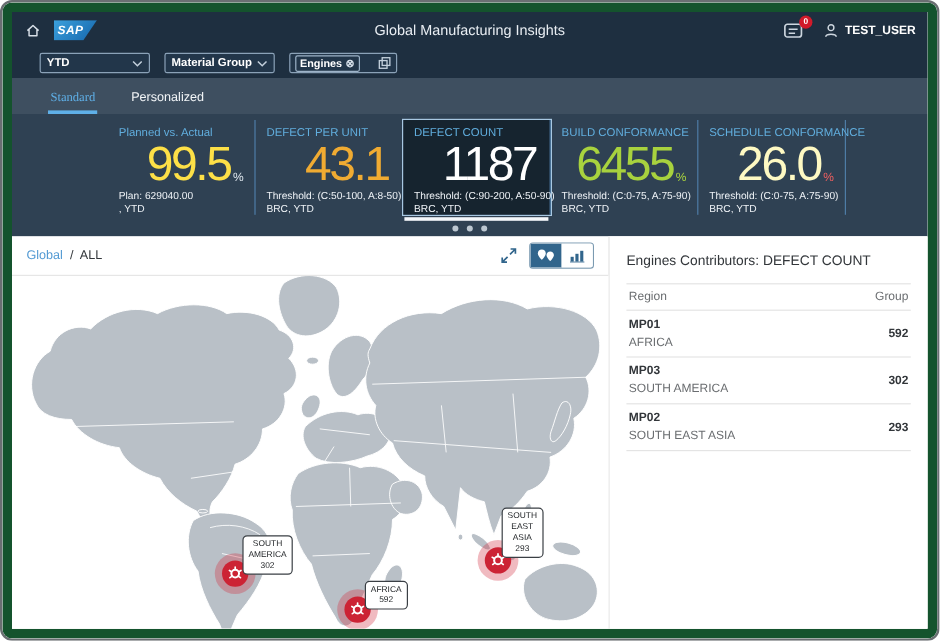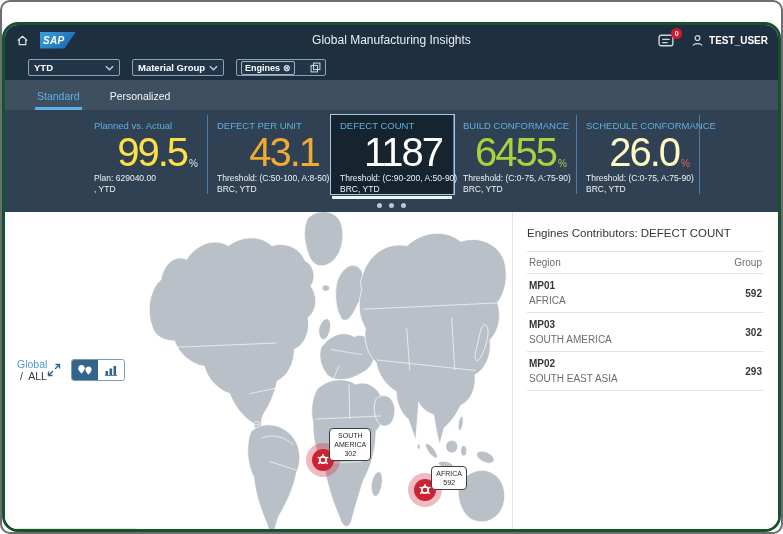--- a/index.html
+++ b/index.html
@@ -1,19 +1,19 @@
 <!DOCTYPE html>
 <html><head>
 <meta charset="utf-8">
 <style>
   html,body{margin:0;padding:0;background:#ffffff;font-family:"Liberation Sans",sans-serif;}
   .win{width:783px;height:534px;box-sizing:border-box;position:relative;border:2px solid #6a6e72;
        border-radius:10px;overflow:hidden;background:#fff;}
-  .frame{position:absolute;inset:0;border:3px solid #14532d;border-radius:16px;overflow:hidden;
-         display:flex;flex-direction:column;background:#fff;margin-top:20px;}
+  .frame{position:absolute;inset:0;border:8px solid #14532d;border-radius:0;overflow:hidden;
+         display:flex;flex-direction:column;background:#fff;}
 
   
   .shell{flex:0 0 30px;background:#1e2f40;display:flex;align-items:center;padding:0 10px;position:relative;}
   .icon-btn{display:flex;align-items:center;justify-content:center;cursor:pointer;}
   .sap-logo{margin-left:10px;width:36px;height:17px;background:linear-gradient(135deg,#3ba0dc,#1565ab);
             clip-path:polygon(0 0,100% 0,68% 100%,0 100%);display:flex;align-items:center;}
   .sap-logo span{color:#fff;font-size:10px;font-weight:bold;font-style:italic;padding-left:3px;letter-spacing:.3px;}
   .shell-title{position:absolute;left:50%;transform:translateX(-50%);color:#e9eef3;font-size:12px;white-space:nowrap;}
   .shell-right{margin-left:auto;display:flex;align-items:center;gap:16px;}
   .notif{position:relative;}
@@ -27,40 +27,40 @@
         display:flex;align-items:center;color:#fff;font-size:9.5px;cursor:pointer;}
   .select{width:92px;justify-content:space-between;padding:0 5px;font-weight:bold;}
   .tokenfield{width:90px;padding:0 4px;justify-content:space-between;}
   .token{border:1px solid #9db3c8;border-radius:2px;padding:0 3px;display:flex;align-items:center;gap:3px;
          font-size:9px;height:12px;font-weight:bold;}
   .token-x{cursor:pointer;font-size:9px;color:#d8e2ec;}
 
   
   .tabs{flex:0 0 30px;background:#3e4f60;display:flex;align-items:flex-end;padding-left:30px;gap:26px;}
   .tab{color:#f3f6f8;font-size:10.5px;padding:6px 2px 8px;cursor:pointer;}
-  .tab.active{color:#5fb0e8;border-bottom:3px solid #5fb0e8;padding-bottom:5px;}
+  .tab.active{color:#5fb0e8;border-bottom:3px solid #5fb0e8;padding-bottom:5px;font-family:Liberation Serif, serif;}
 
   
   .kpi-band{flex:0 0 102px;background:#2f4153;display:flex;flex-direction:column;}
   .tiles{display:flex;padding-left:80px;margin-top:5px;}
   .tile{width:123px;box-sizing:border-box;padding:5px 9px 4px;border-right:1px solid #4e7ca6;height:79px;
         position:relative;cursor:pointer;}
   .tile.selected{background:#16242f;box-shadow:0 0 0 1px #a8c8e2;}
   .tile.selected::after{content:"";position:absolute;left:1px;right:1px;bottom:-5px;height:3px;background:#f4f7fa;}
   .tile-title{color:#61aede;font-size:9.5px;white-space:nowrap;}
   .tile-value{display:flex;justify-content:flex-end;align-items:flex-end;height:38px;margin-top:1px;}
   .num{font-size:40px;line-height:36px;letter-spacing:-2px;}
   .unit{font-size:10px;line-height:13px;margin-left:2px;}
   .tile-sub{color:#eef2f6;font-size:8.5px;line-height:1.35;margin-top:3px;white-space:nowrap;}
   .dots{display:flex;justify-content:center;gap:7px;margin-top:9px;}
   .dot{width:5px;height:5px;border-radius:50%;background:#bcc7d1;cursor:pointer;}
 
   
   .main{flex:1;display:flex;min-height:0;background:#fff;}
-  .map-col{flex:1;display:flex;min-width:0;}
+  .map-col{flex:1;display:flex;flex-direction:column;min-width:0;}
   .map-toolbar{flex:0 0 32px;display:flex;align-items:center;padding:0 12px;border-bottom:1px solid #e6e6e6;}
   .bc{font-size:10.5px;}
   .bc-link{color:#5199d3;cursor:pointer;}
   .bc-sep{color:#32363a;margin:0 3px;}
   .bc-cur{color:#32363a;}
   .tb-right{margin-left:auto;display:flex;align-items:center;}
   .seg{display:flex;border:1px solid #7b9ab1;border-radius:3px;overflow:hidden;margin-left:10px;}
   .seg-btn{width:26px;height:20px;display:flex;align-items:center;justify-content:center;background:#fff;cursor:pointer;}
   .seg-btn.active{background:#31658c;}
 

